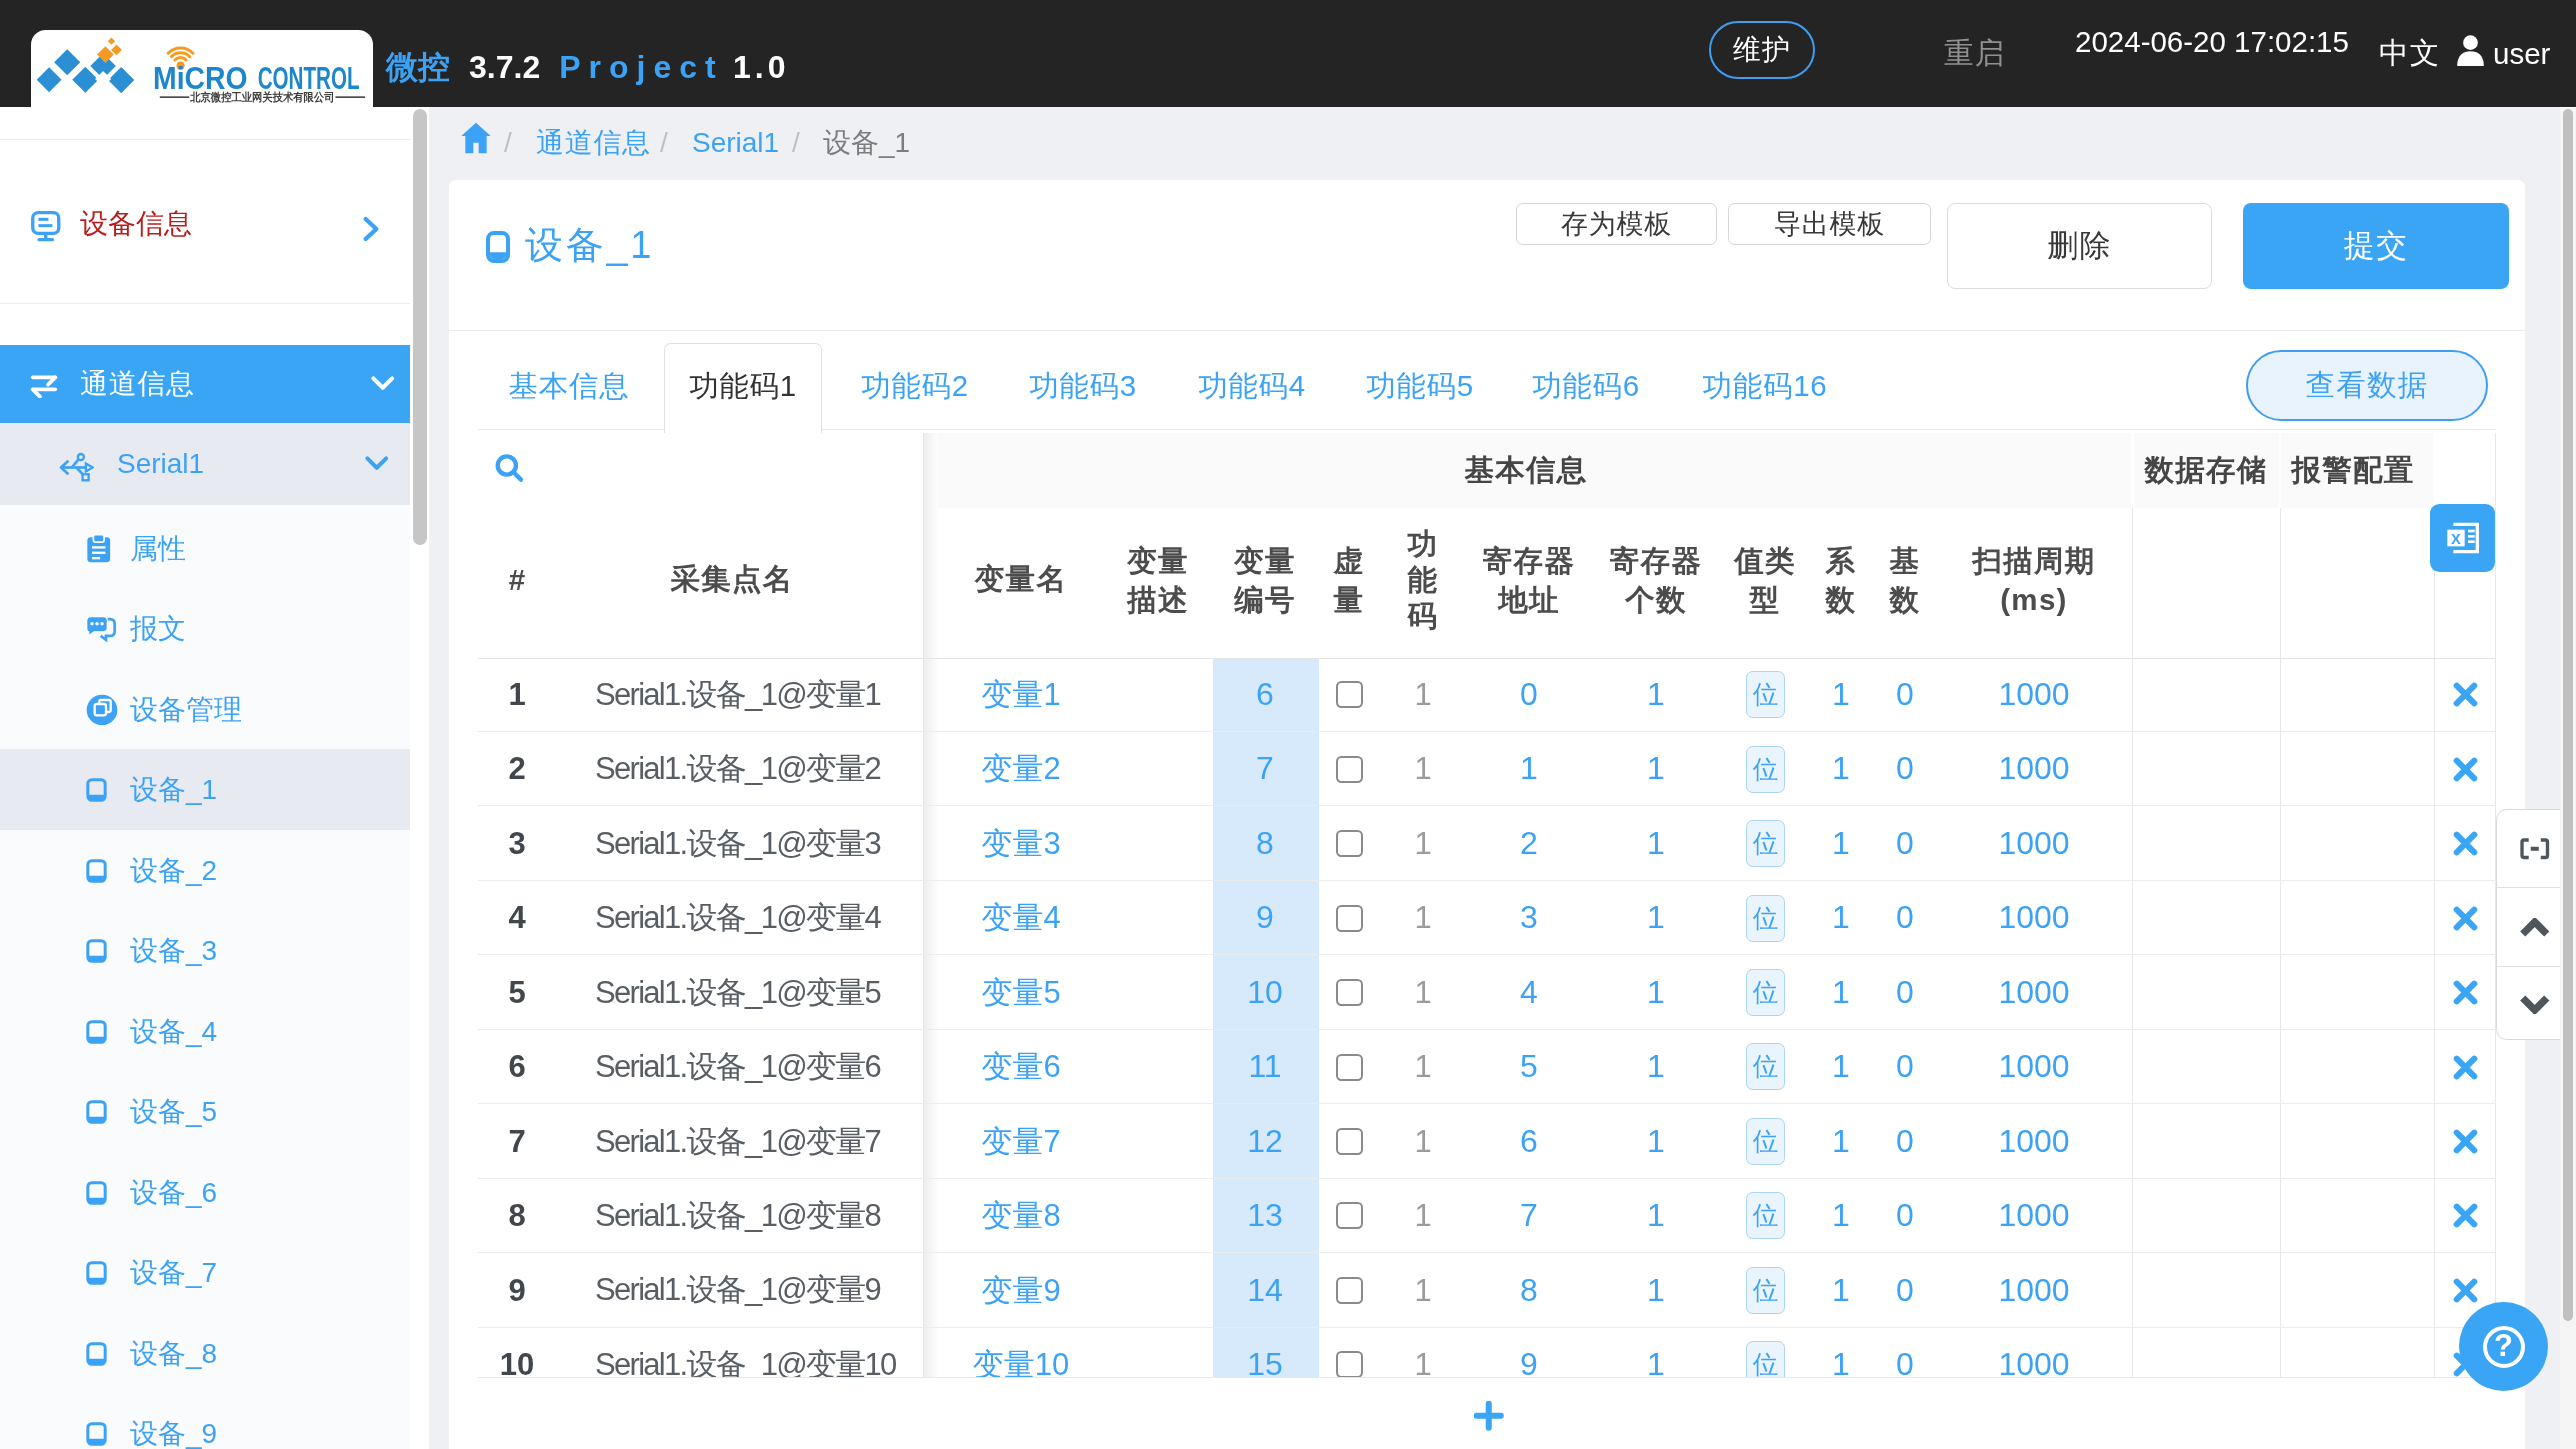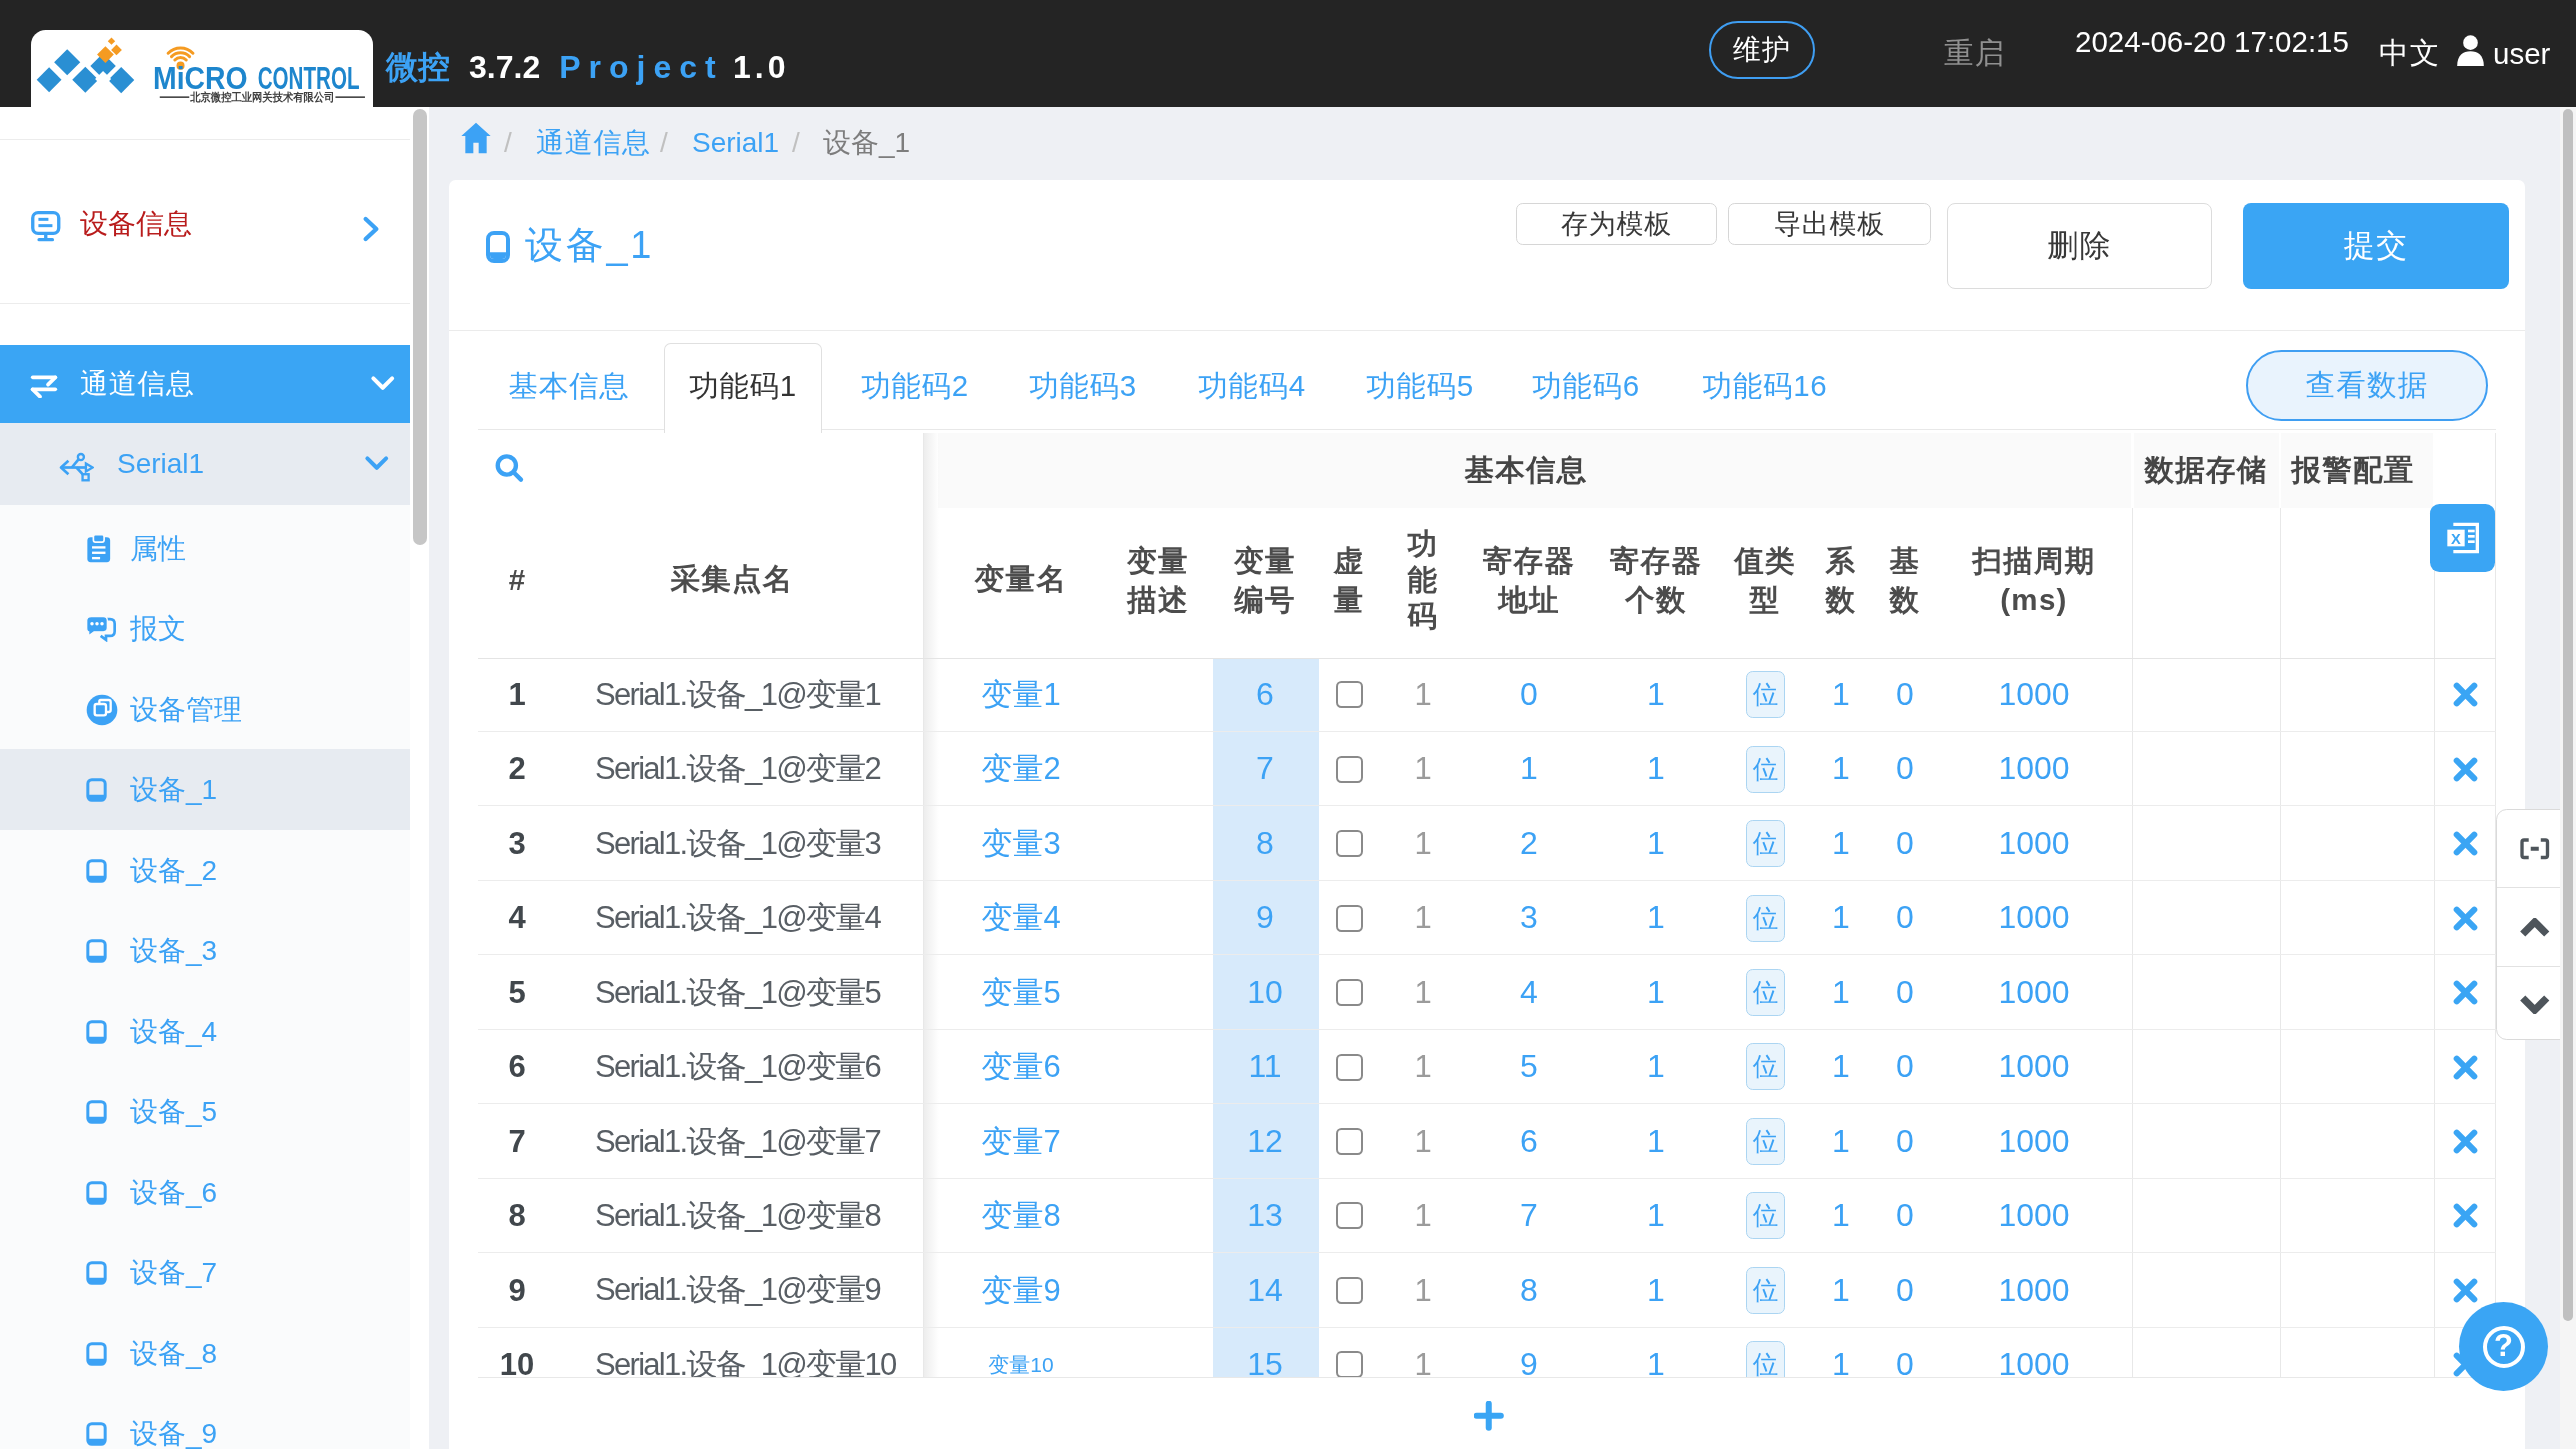--- a/index.html
+++ b/index.html
@@ -421,21 +421,21 @@
     <div style="position:absolute;left:1293px;top:804px;width:268px;height:107px;display:flex;align-items:center;justify-content:center;text-align:center;color:#3ca2f5;font-size:32px;font-weight:400;letter-spacing:0px;">0</div>
     <div style="position:absolute;left:1422px;top:804px;width:268px;height:107px;display:flex;align-items:center;justify-content:center;text-align:center;color:#3ca2f5;font-size:32px;font-weight:400;letter-spacing:0px;">1000</div>
     <svg style="position:absolute;left:1974px;top:844px;" width="27" height="27" viewBox="0 0 40 40">
 <g stroke="#3aa5f4" stroke-width="9" stroke-linecap="round">
         <line x1="7" y1="7" x2="33" y2="33"></line>
         <line x1="33" y1="7" x2="7" y2="33"></line>
       </g>
     </svg>
     <div style="position:absolute;left:-95px;top:878px;width:268px;height:107px;display:flex;align-items:center;justify-content:center;text-align:center;color:#41474c;font-size:31px;font-weight:700;letter-spacing:0px;">10</div>
     <div style="position:absolute;left:117px;top:905px;width:470px;height:54px;display:flex;align-items:center;color:#585e64;font-size:31px;letter-spacing:-1.7px;">Serial1.设备_1@变量10</div>
-    <div style="position:absolute;left:409px;top:878px;width:268px;height:107px;display:flex;align-items:center;justify-content:center;text-align:center;color:#3ca2f5;font-size:21px;font-weight:400;letter-spacing:0px;">变量10</div>
+    <div style="position:absolute;left:409px;top:878px;width:268px;height:107px;display:flex;align-items:center;justify-content:center;text-align:center;color:#3ca2f5;font-size:31px;font-weight:400;letter-spacing:0px;">变量10</div>
     <div style="position:absolute;left:653px;top:878px;width:268px;height:107px;display:flex;align-items:center;justify-content:center;text-align:center;color:#3ca2f5;font-size:32px;font-weight:400;letter-spacing:0px;">15</div>
     <div style="position:absolute;left:858px;top:918px;width:27px;height:27px;background:#fff;border:2px solid #8a8a8a;border-radius:5.4px;"></div>
     <div style="position:absolute;left:811px;top:878px;width:268px;height:107px;display:flex;align-items:center;justify-content:center;text-align:center;color:#9b9b9b;font-size:31px;font-weight:400;letter-spacing:0px;">1</div>
     <div style="position:absolute;left:917px;top:878px;width:268px;height:107px;display:flex;align-items:center;justify-content:center;text-align:center;color:#3ca2f5;font-size:32px;font-weight:400;letter-spacing:0px;">9</div>
     <div style="position:absolute;left:1044px;top:878px;width:268px;height:107px;display:flex;align-items:center;justify-content:center;text-align:center;color:#3ca2f5;font-size:32px;font-weight:400;letter-spacing:0px;">1</div>
     <div style="position:absolute;left:1268px;top:908px;width:39px;height:47px;background:#e9f4fc;border:1.3px solid #abd5f2;border-radius:6.7px;display:flex;align-items:center;justify-content:center;color:#3ca2f5;font-size:25.5px;">位</div>
     <div style="position:absolute;left:1229px;top:878px;width:268px;height:107px;display:flex;align-items:center;justify-content:center;text-align:center;color:#3ca2f5;font-size:32px;font-weight:400;letter-spacing:0px;">1</div>
     <div style="position:absolute;left:1293px;top:878px;width:268px;height:107px;display:flex;align-items:center;justify-content:center;text-align:center;color:#3ca2f5;font-size:32px;font-weight:400;letter-spacing:0px;">0</div>
     <div style="position:absolute;left:1422px;top:878px;width:268px;height:107px;display:flex;align-items:center;justify-content:center;text-align:center;color:#3ca2f5;font-size:32px;font-weight:400;letter-spacing:0px;">1000</div>
     <svg style="position:absolute;left:1974px;top:918px;" width="27" height="27" viewBox="0 0 40 40">

